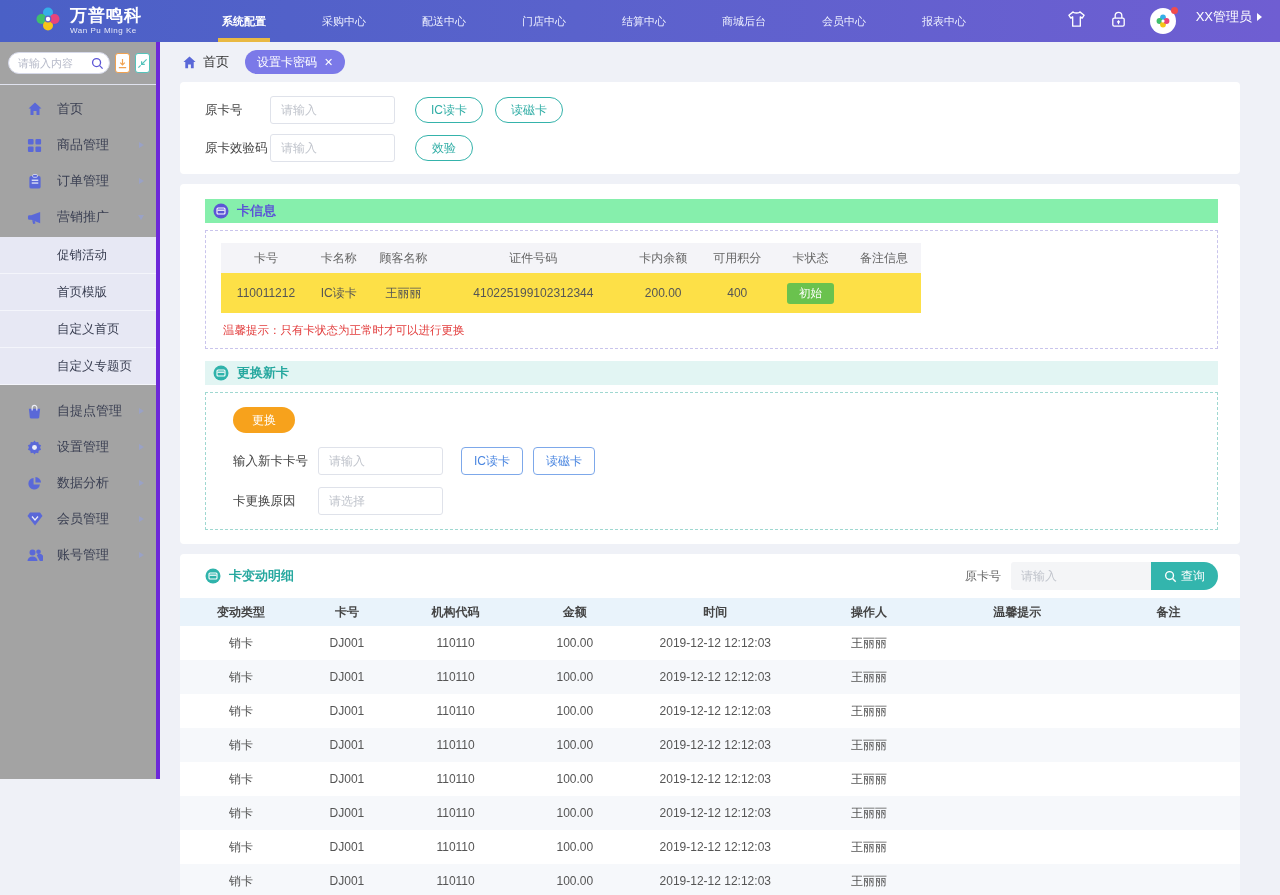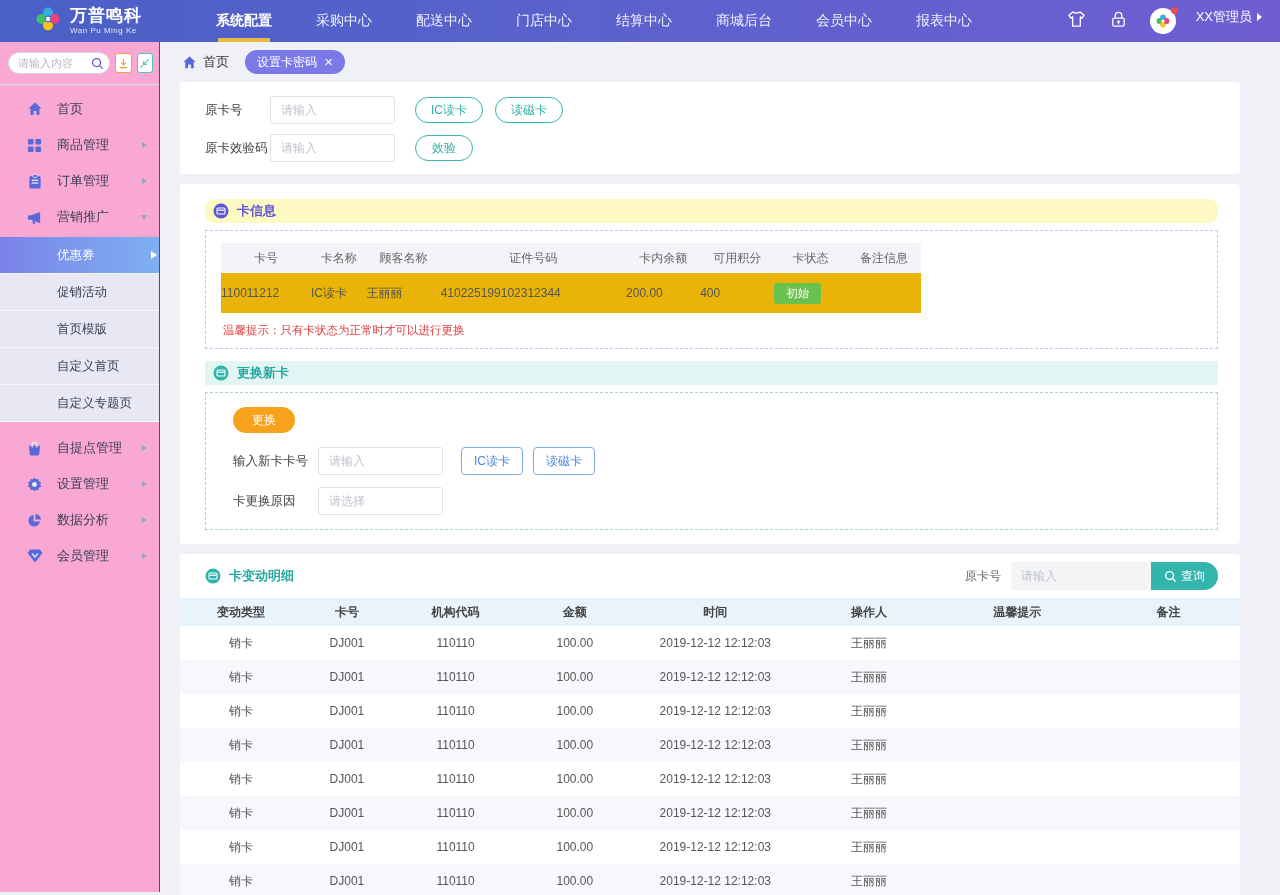--- a/index.html
+++ b/index.html
@@ -8,33 +8,33 @@
   
   .topbar { position:fixed; top:0; left:0; width:1280px; height:42px;
     background:linear-gradient(90deg,#4a60c6 0%,#5a62cc 45%,#6f5ed2 100%);
     display:flex; align-items:center; z-index:30; }
   .brand { width:162px; height:42px; display:flex; align-items:center; padding-left:14px; gap:8px;margin-left:20px; }
   .brand-text { color:#fff; line-height:1; }
   .brand-cn { font-size:17px; font-weight:bold; letter-spacing:1px; }
   .brand-en { font-size:8px; opacity:.85; margin-top:3px; letter-spacing:.5px; }
   .topnav { display:flex; height:42px; margin-left:12px; }
   .topnav-item { width:100px; height:42px; display:flex; align-items:center; justify-content:center;
-    color:#eef0ff; font-size:14px; cursor:pointer; position:relative; }
+    color:#eef0ff; font-size:11px; cursor:pointer; position:relative; }
   .topnav-item.active { font-weight:bold; color:#fff; }
   .topnav-item.active::after { content:""; position:absolute; bottom:0; left:24px; right:24px; height:4px; background:#e9b943; }
   .top-right { margin-left:auto; display:flex; align-items:flex-start; gap:20px; padding-right:18px; }
   .top-icon { width:22px; height:22px; display:flex; align-items:center; justify-content:center; cursor:pointer; }
   .avatar-wrap { position:relative; width:26px; height:26px; }
   .avatar { width:26px; height:26px; border-radius:50%; background:#fff; display:flex; align-items:center; justify-content:center; }
   .avatar-dot { position:absolute; top:-1px; right:-2px; width:7px; height:7px; border-radius:50%; background:#f04c4c; }
   .user-name { color:#fff; font-size:13px; display:flex; align-items:center; gap:5px; cursor:pointer; }
   .caret-right { width:0; height:0; border-top:4px solid transparent; border-bottom:4px solid transparent; border-left:5px solid #fff; }
 
   
-  .sidebar { position:fixed; top:42px; left:0; width:160px; height:850px; background:#f9a8d4; border-right:1px solid #6d28d9; z-index:20; }
+  .sidebar { position:fixed; top:42px; left:0; width:160px; height:737px; background:#a3a3a3; border-right:4px solid #6d28d9; z-index:20; }
   .side-search { display:flex; align-items:center; gap:5px; padding:10px 6px 10px 8px; border-bottom:1px solid #e0e2ee; }
   .search-box { position:relative; width:102px; }
   .search-box input { width:102px; height:22px; border:1px solid #d5d8e8; border-radius:11px; background:#fff;
     font-size:11px; padding:0 20px 0 9px; color:#666; outline:none; }
   .search-box input::placeholder { color:#b6bac9; }
   .search-box .mag { position:absolute; right:6px; top:4px; }
   .mini-btn { width:20px; height:20px; border-radius:3px; display:flex; align-items:center; justify-content:center; cursor:pointer; background:#fff; }
   .mini-btn.orange { border:1px solid #f0a150; }
   .mini-btn.teal { border:1px solid #54c3bb; }
   .side-menu { padding-top:6px; }
@@ -65,29 +65,29 @@
   .form-row:last-child { margin-bottom:0; }
   .f-label { width:65px; font-size:12.5px; color:#444; }
   .f-input { width:125px; height:28px; border:1px solid #dfe2ea; border-radius:3px; padding:0 10px; font-size:12px; color:#555; outline:none; }
   .f-input::placeholder { color:#c0c4cc; }
   .pill-btn { height:26px; border-radius:13px; border:1px solid #35b3ab; color:#2fada5; background:#fff;
     font-size:12px; padding:0 15px; margin-left:20px; cursor:pointer; min-width:58px; }
   .pill-btn.second { margin-left:12px; }
 
   .card2 { padding:15px 22px 14px 25px; }
   .sec-head { height:24px; display:flex; align-items:center; gap:8px; padding-left:8px; font-size:13px; font-weight:bold; }
-  .sec-head.purple { background:#fef9c3; color:#5c55d6;border-radius:9px; }
+  .sec-head.purple { background:#86efac; color:#5c55d6; }
   .sec-head.teal { background:#e2f5f3; color:#26a89f; }
   .dash-box { border:1px dashed #c9c4ec; margin:7px 0 12px; padding:12px 15px 10px; }
   .dash-box.teal { border-color:#9fd8d1; margin-bottom:0; }
 
   table { border-collapse:collapse; }
   .info-table { width:700px; font-size:12px; }
   .info-table th { background:#f4f4f8; color:#666; font-weight:normal; height:30px; }
-  .info-table td { height:40px; color:#555; background:#eab308; text-align:left; }
+  .info-table td { height:40px; color:#555; background:#fde047; text-align:center; }
   .info-table th { text-align:center; }
   .badge-green { display:inline-block; background:#6ac24e; color:#fff; font-size:11.5px; padding:3px 12px; border-radius:3px; }
   .warn-note { color:#e23c3c; font-size:11.5px; margin-top:10px; padding-left:2px; }
 
   .orange-btn { height:26px; border-radius:13px; background:#f7a21c; border:none; color:#fff; font-size:12px;
     padding:0 19px; cursor:pointer; margin:2px 0 14px 12px; }
   .rep-row { display:flex; align-items:center; margin:0 0 12px 12px; }
   .rep-row .f-label { width:85px; }
   .blue-btn { height:28px; border-radius:4px; border:1px solid #7da8ea; color:#4a86e0; background:#fff;
     font-size:12px; padding:0 12px; margin-left:18px; cursor:pointer; }
@@ -240,24 +240,20 @@
         <svg width="16" height="15" viewBox="0 0 16 16" fill="#5a68d8">
           <path d="M13.5 2 L4 5.5 H2 A1.5 1.5 0 0 0 0.5 7 V9 A1.5 1.5 0 0 0 2 10.5 H4 L13.5 14 Z"></path>
           <path d="M5 11 L6 15 L8.5 14.5 L7.5 11.2 Z"></path>
         </svg>
       </span>
       <span class="si-label">营销推广</span>
       <span class="arr-d"></span>
     </div>
 
     <div class="sub-menu">
-      <div class="sub-item active">
-        <span>优惠券</span>
-        <span class="sub-arrow"></span>
-      </div>
       <div class="sub-item">
         <span>促销活动</span>
       </div>
       <div class="sub-item">
         <span>首页模版</span>
       </div>
       <div class="sub-item">
         <span>自定义首页</span>
       </div>
       <div class="sub-item">
@@ -297,20 +293,32 @@
       <span class="arr-r"></span>
     </div>
     <div class="side-item">
       <span class="si-icon">
         <svg width="16" height="14" viewBox="0 0 16 14" fill="#5a68d8">
           <path d="M3 0.5 H13 L15.5 4 L8 13.5 L0.5 4 Z"></path>
           <path d="M5 4.5 L8 8 L11 4.5" fill="none" stroke="#edeff9" stroke-width="1.2"></path>
         </svg>
       </span>
       <span class="si-label">会员管理</span>
+      <span class="arr-r"></span>
+    </div>
+    <div class="side-item">
+      <span class="si-icon">
+        <svg width="16" height="14" viewBox="0 0 16 14" fill="#5a68d8">
+          <circle cx="5.5" cy="4.5" r="3"></circle>
+            <path d="M0.5 13 a5 4.5 0 0 1 10 0 Z"></path>
+          <circle cx="11.5" cy="3.8" r="2.3"></circle>
+            <path d="M9.8 7.2 a4 4 0 0 1 5.7 5.8 H12.8"></path>
+        </svg>
+      </span>
+      <span class="si-label">账号管理</span>
       <span class="arr-r"></span>
     </div>
   </div>
 </div>
 
 <div class="main">
 
   <div class="crumb-row">
     <span class="crumb-home">
       <svg width="15" height="15" viewBox="0 0 16 16" fill="#5a68d8">

